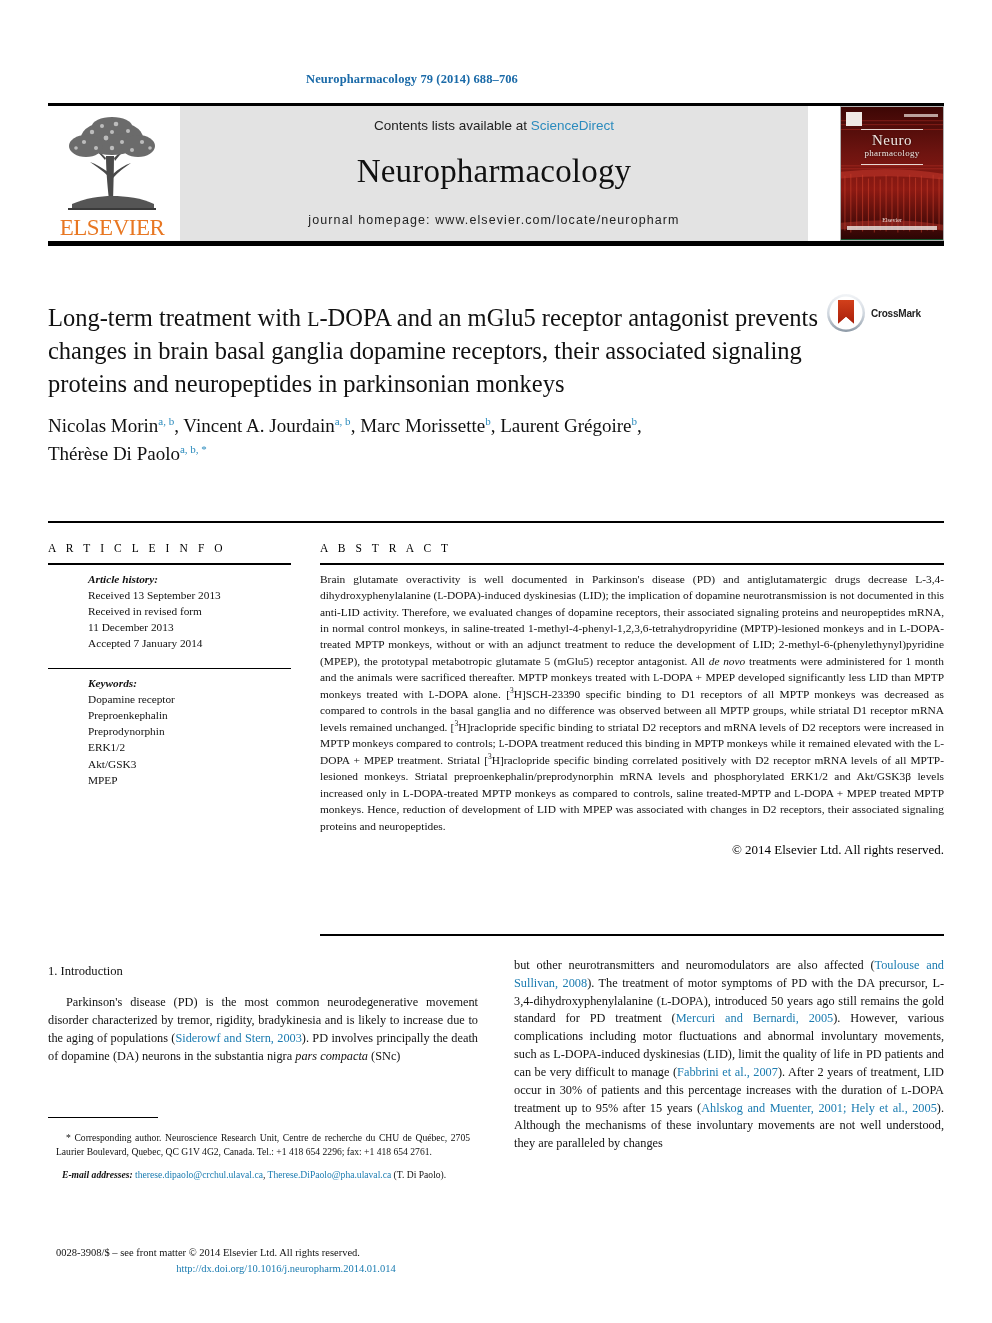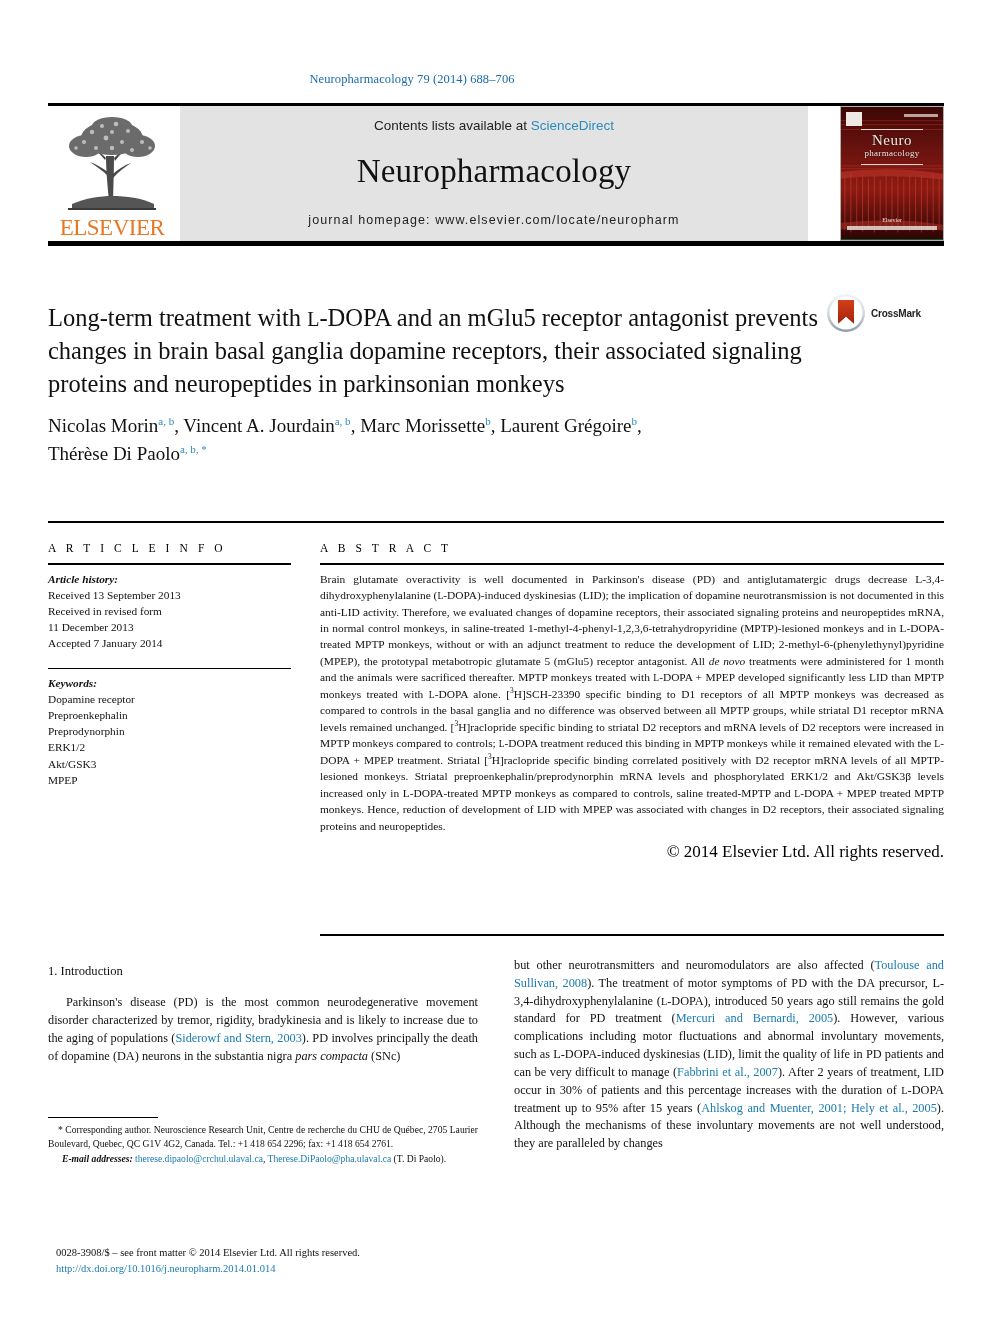--- a/index.html
+++ b/index.html
@@ -12,21 +12,21 @@
     color: #000;
     position: relative;
     overflow: hidden;
   }
   .page { position:relative; width:992px; height:1323px; }
 
   
   .runhead {
     position:absolute; top:72px; left:0; width:824px;
     text-align:center;
-    font-size:12.5px; font-weight:normal; color:#1a6aa8;
+    font-size:12.5px; font-weight:bold; color:#1a6aa8;
     letter-spacing:.1px;
   }
 
   
   .rule-top {
     position:absolute; left:48px; top:103px; width:896px; height:3px; background:#000;
   }
   .rule-bottom {
     position:absolute; left:48px; top:241px; width:896px; height:5px; background:#000;
   }
@@ -123,30 +123,30 @@
 
   .col-info { position:absolute; left:48px; top:542px; width:243px; }
   .col-abs  { position:absolute; left:320px; top:542px; width:624px; }
 
   .sec-label {
     font-family:"Liberation Serif", serif; font-size:11.5px; font-weight:normal;
     letter-spacing:3.6px; color:#000; margin:0 0 9px 0;
   }
   .sec-underline { height:1.6px; background:#000; width:100%; margin-bottom:6px; }
 
-  .info-grp { font-size:11.3px; line-height:1.42; color:#111; }
+  .info-grp { font-size:11.3px; line-height:1.42; color:#111;margin-left:40px; }
   .info-grp .hdr { font-style:italic; font-weight:bold; }
   .info-gap { height:17px; }
   .kw-underline { height:1.6px; background:#000; width:100%; margin:0 0 6px 0; }
 
   .abstract-body {
     font-size:11.4px; line-height:1.445; text-align:justify; color:#111;
     hyphens:auto;
   }
-  .copyright { text-align:right; margin-top:8px; font-size:17px; }
+  .copyright { text-align:right; margin-top:8px; font-size:13px; }
   .abs-bottom-rule { position:absolute; left:320px; top:934px; width:624px; height:1.6px; background:#000; }
 
   
   .body-col {
     position:absolute; top:962px; width:430px;
     font-size:12.3px; line-height:1.45; text-align:justify; color:#111;
   }
   .body-left  { left:48px; }
   .body-right { left:514px; top:957px; }
   .h2 { font-size:12.6px; font-weight:normal; margin:0 0 14px 0; }
@@ -158,21 +158,21 @@
   .footnotes {
     position:absolute; left:48px; top:1123px; width:430px;
     font-size:9.6px; line-height:1.5; text-align:justify; color:#111;
   }
   .footnotes .em { font-style:italic; font-weight:bold; }
   .footnotes a { color:#1a7bb0; text-decoration:none; word-break:break-all; }
   .colophon {
     position:absolute; left:56px; top:1245px; width:460px;
     font-size:10.5px; line-height:1.55; color:#111;
   }
-  .colophon .doi { color:#1a7bb0; }
+  .colophon .doi { color:#1a7bb0;text-align:center; }
   sup.sm { font-size:7.5px; vertical-align:super; }
   .it { font-style:italic; }
 </style>
 </head>
 <body>
 
 <div class="page">
 
   <div class="runhead">Neuropharmacology 79 (2014) 688–706</div>
 
@@ -350,21 +350,21 @@
     <h2 class="h2">1. Introduction</h2>
     <p class="para">Parkinson's disease (PD) is the most common neurodegenerative movement disorder characterized by tremor, rigidity, bradykinesia and is likely to increase due to the aging of populations (<span class="ref">Siderowf and Stern, 2003</span>). PD involves principally the death of dopamine (DA) neurons in the substantia nigra <span class="it">pars compacta</span> (SNc)</p>
   </div>
 
   <div class="body-col body-right">
     <p class="para" style="text-indent:0">but other neurotransmitters and neuromodulators are also affected (<span class="ref">Toulouse and Sullivan, 2008</span>). The treatment of motor symptoms of PD with the DA precursor, L-3,4-dihydroxyphenylalanine (<span style="font-size:10.4px">L</span>-DOPA), introduced 50 years ago still remains the gold standard for PD treatment (<span class="ref">Mercuri and Bernardi, 2005</span>). However, various complications including motor fluctuations and abnormal involuntary movements, such as L-DOPA-induced dyskinesias (LID), limit the quality of life in PD patients and can be very difficult to manage (<span class="ref">Fabbrini et al., 2007</span>). After 2 years of treatment, LID occur in 30% of patients and this percentage increases with the duration of <span style="font-size:10.4px">L</span>-DOPA treatment up to 95% after 15 years (<span class="ref">Ahlskog and Muenter, 2001; Hely et al., 2005</span>). Although the mechanisms of these involuntary movements are not well understood, they are paralleled by changes</p>
   </div>
 
   <div class="foot-rule"></div>
   <div class="footnotes">
-    <p style="margin:0; text-indent:10px;font-family:Liberation Serif, serif;">* Corresponding author. Neuroscience Research Unit, Centre de recherche du CHU de Québec, 2705 Laurier Boulevard, Quebec, QC G1V 4G2, Canada. Tel.: +1 418 654 2296; fax: +1 418 654 2761.</p>
+    <p style="margin:8px; text-indent:10px;font-family:Liberation Serif, serif;">* Corresponding author. Neuroscience Research Unit, Centre de recherche du CHU de Québec, 2705 Laurier Boulevard, Quebec, QC G1V 4G2, Canada. Tel.: +1 418 654 2296; fax: +1 418 654 2761.</p>
     <p style="margin:0; text-indent:14px;"><span class="em">E-mail addresses:</span> <a href="#">therese.dipaolo@crchul.ulaval.ca</a>, <a href="#">Therese.DiPaolo@pha.ulaval.ca</a><span> (T. Di Paolo).</span></p>
   </div>
 
   <div class="colophon">
     <div>0028-3908/$ – see front matter © 2014 Elsevier Ltd. All rights reserved.</div>
     <div class="doi">http://dx.doi.org/10.1016/j.neuropharm.2014.01.014</div>
   </div>
 
 </div>
 

